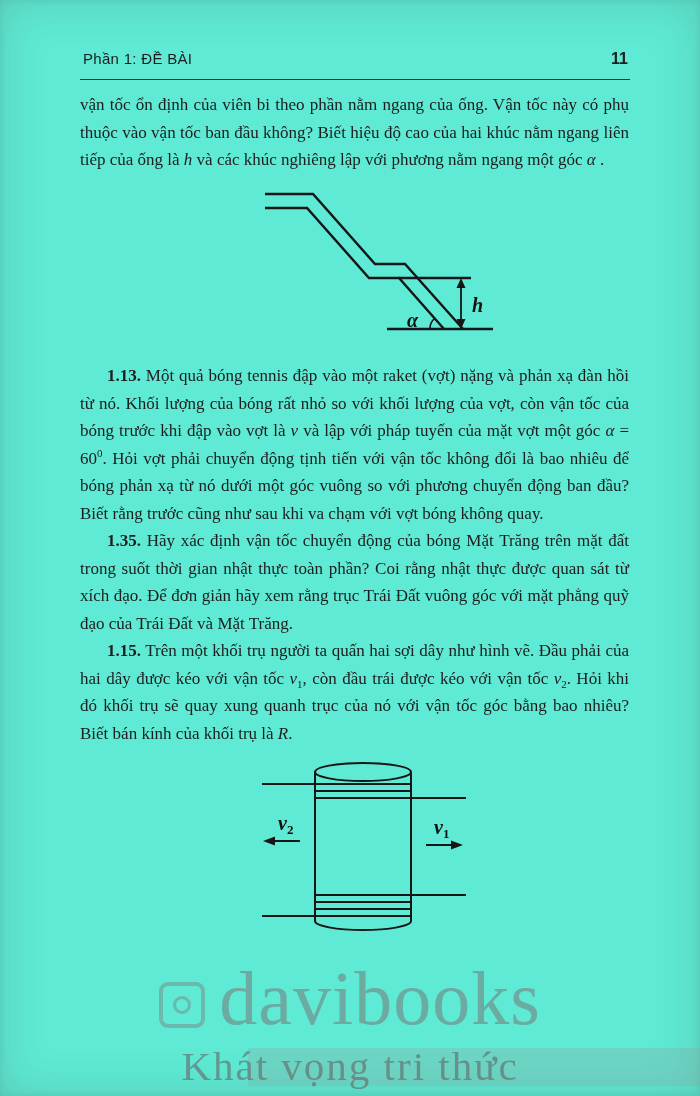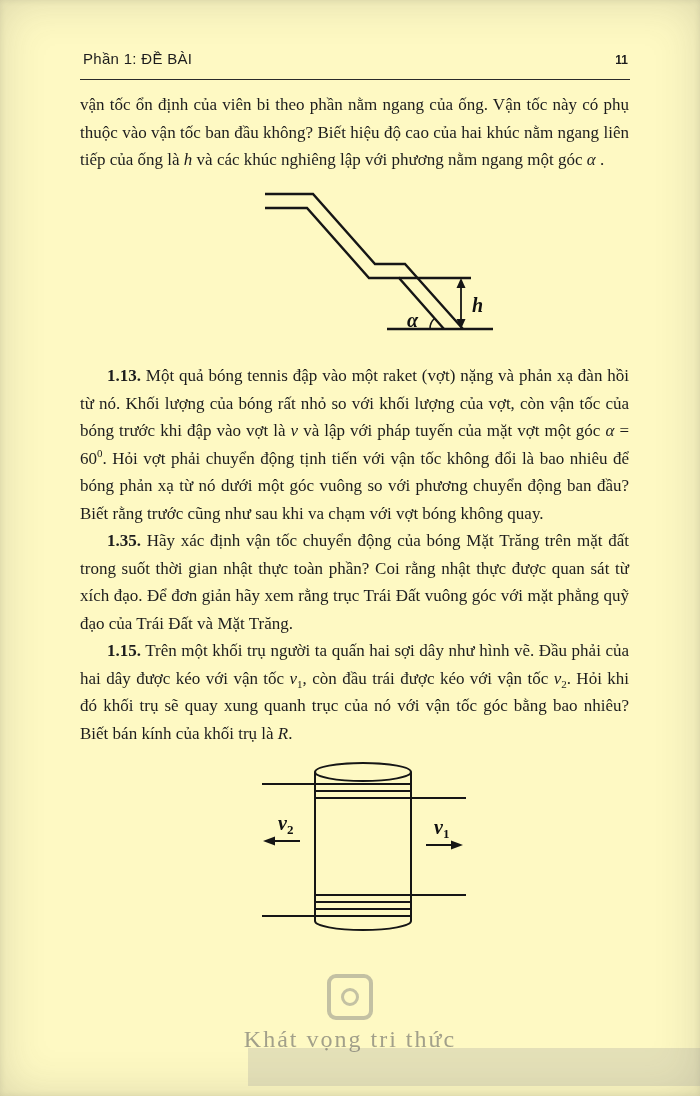--- a/index.html
+++ b/index.html
@@ -1,29 +1,29 @@
 <!DOCTYPE html>
 <html><head>
 <meta charset="utf-8">
 <style>
   * { margin:0; padding:0; box-sizing:border-box; }
   html,body { background:#d9d9d6; }
   .page {
     position:relative; width:700px; height:1096px; margin:0 auto;
-    background:#fef9c3; overflow:hidden; color:#1d1d1d;
+    background:#5eead4; overflow:hidden; color:#1d1d1d;
     font-family:"Liberation Serif","DejaVu Serif",serif;
     box-shadow: inset 0 0 46px rgba(60,60,60,0.18), inset 0 0 6px rgba(60,60,60,0.12);
   }
   .page-header {
     position:absolute; top:50px; left:83px; right:72px;
     display:flex; justify-content:space-between; align-items:baseline;
     font-family:"Liberation Sans","DejaVu Sans",sans-serif;
   }
   .header-section { font-size:15px; letter-spacing:0.3px; }
-  .header-page-number { font-size:12px; font-weight:bold; }
+  .header-page-number { font-size:16px; font-weight:bold; }
   .header-rule { position:absolute; top:79px; left:80px; right:70px; border-top:1.6px solid #2b2b2b; }
 
   .content {
     position:absolute; top:91px; left:80px; width:549px;
     font-size:17px; line-height:27.5px; text-align:justify;
   }
   .para { margin:0; }
   .problem { text-indent:27px; }
   .pnum { font-weight:bold; }
   .it { font-style:italic; }
@@ -40,21 +40,21 @@
 
   .wm-band { position:absolute; top:1048px; left:248px; width:452px; height:38px;
     background:rgba(150,150,150,0.25); z-index:1; }
   .watermark { position:absolute; top:960px; left:0; right:0; text-align:center; z-index:2; }
   .wm-brand-row { display:flex; justify-content:center; align-items:center; gap:14px; }
   .wm-logo { width:46px; height:46px; border:4px solid rgba(125,125,125,0.45); border-radius:9px;
     display:inline-flex; align-items:center; justify-content:center; margin-top:14px; }
   .wm-logo-dot { width:18px; height:18px; border:3px solid rgba(125,125,125,0.45); border-radius:50%; }
   .wm-brand { font-family:"Liberation Serif","DejaVu Serif",serif; font-size:76px; line-height:1;
     color:rgba(118,118,118,0.55); letter-spacing:1px; }
-  .wm-slogan { font-family:"Liberation Serif","DejaVu Serif",serif; font-size:24px; margin-top:6px;
+  .wm-slogan { font-family:"Liberation Serif","DejaVu Serif",serif; font-size:41px; margin-top:6px;
     color:rgba(100,100,100,0.6); letter-spacing:2px; }
 </style>
 </head>
 <body>
 
 <div class="page">
 
   <header class="page-header">
     <span class="header-section">Phần 1: ĐỀ BÀI</span>
     <span class="header-page-number">11</span>
@@ -128,17 +128,18 @@
 
   </main>
 
   <div class="wm-band"></div>
 
   <div class="watermark">
     <div class="wm-brand-row">
       <span class="wm-logo">
           <span class="wm-logo-dot"></span>
         </span>
+      <span class="wm-brand">davibooks</span>
     </div>
     <div class="wm-slogan">Khát vọng tri thức</div>
   </div>
 
 </div>
 
 </body></html>

